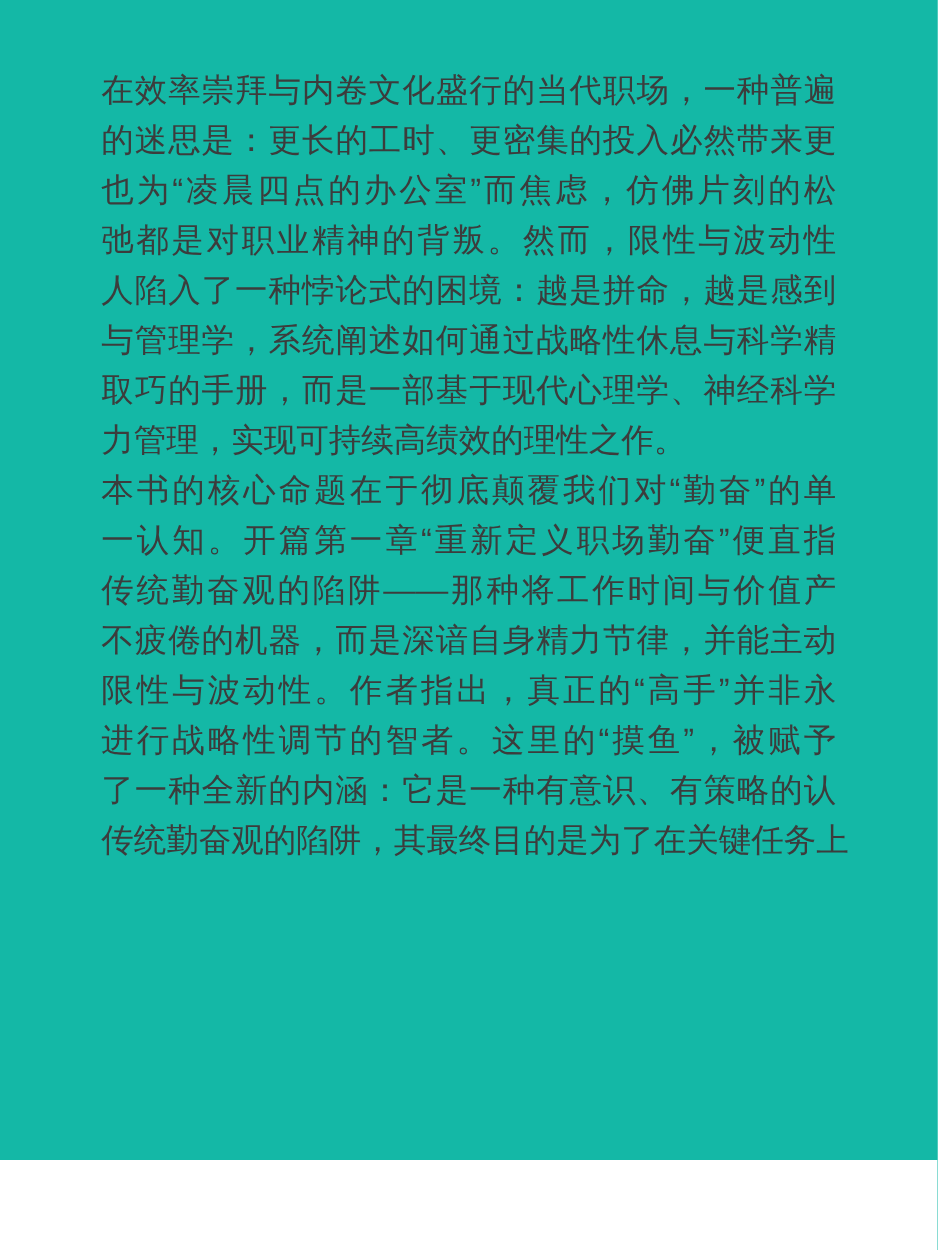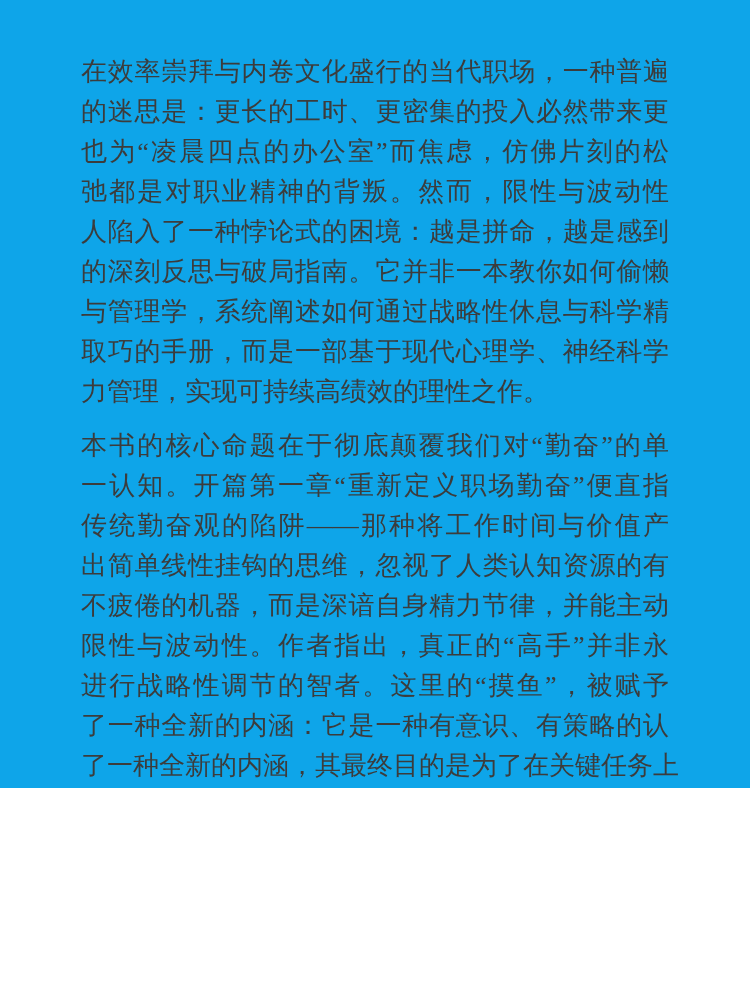--- a/index.html
+++ b/index.html
@@ -8,36 +8,34 @@
   }
   body {
     width: 750px;
     height: 1000px;
     background: #ffffff;
     font-family: "Liberation Sans", sans-serif;
   }
   .page {
     position: relative;
     width: 750px;
-    height: 788px;
-    background: #0ea5e9;
+    height: 928px;
+    background: #14b8a6;
     overflow: hidden;
-    font-family: Liberation Serif, serif;
   }
   .content {
     position: absolute;
     left: 81px;
     top: 52px;
     width: 588px;
     color: #3c3c3c;
     font-size: 26px;
     line-height: 40px;
   }
   .paragraph + .paragraph {
-    margin-top: 14px;
   }
   .line {
     height: 40px;
     white-space: nowrap;
     text-align: justify;
     
     text-align-last: justify;
   }
   .line.para-end {
     text-align-last: left;
@@ -57,33 +55,31 @@
 <body>
 
 <div class="page">
   <div class="content">
     <div class="paragraph">
         <div class="line">在效率崇拜与内卷文化盛行的当代职场，一种普遍</div>
         <div class="line">的迷思是：更长的工时、更密集的投入必然带来更</div>
         <div class="line">也为“凌晨四点的办公室”而焦虑，仿佛片刻的松</div>
         <div class="line">弛都是对职业精神的背叛。然而，限性与波动性</div>
         <div class="line">人陷入了一种悖论式的困境：越是拼命，越是感到</div>
-        <div class="line">的深刻反思与破局指南。它并非一本教你如何偷懒</div>
         <div class="line">与管理学，系统阐述如何通过战略性休息与科学精</div>
         <div class="line">取巧的手册，而是一部基于现代心理学、神经科学</div>
         <div class="line para-end">力管理，实现可持续高绩效的理性之作。</div>
       </div>
     <div class="paragraph">
         <div class="line">本书的核心命题在于彻底颠覆我们对“勤奋”的单</div>
         <div class="line">一认知。开篇第一章“重新定义职场勤奋”便直指</div>
         <div class="line">传统勤奋观的陷阱——那种将工作时间与价值产</div>
-        <div class="line">出简单线性挂钩的思维，忽视了人类认知资源的有</div>
         <div class="line">不疲倦的机器，而是深谙自身精力节律，并能主动</div>
         <div class="line">限性与波动性。作者指出，真正的“高手”并非永</div>
         <div class="line">进行战略性调节的智者。这里的“摸鱼”，被赋予</div>
         <div class="line">了一种全新的内涵：它是一种有意识、有策略的认</div>
-        <div class="line para-end">了一种全新的内涵，其最终目的是为了在关键任务上</div>
+        <div class="line para-end">传统勤奋观的陷阱，其最终目的是为了在关键任务上</div>
       </div>
   </div>
   <div class="footer">
     <span>第 4 页，共 217 页</span>
   </div>
 </div>
 
 </body></html>

